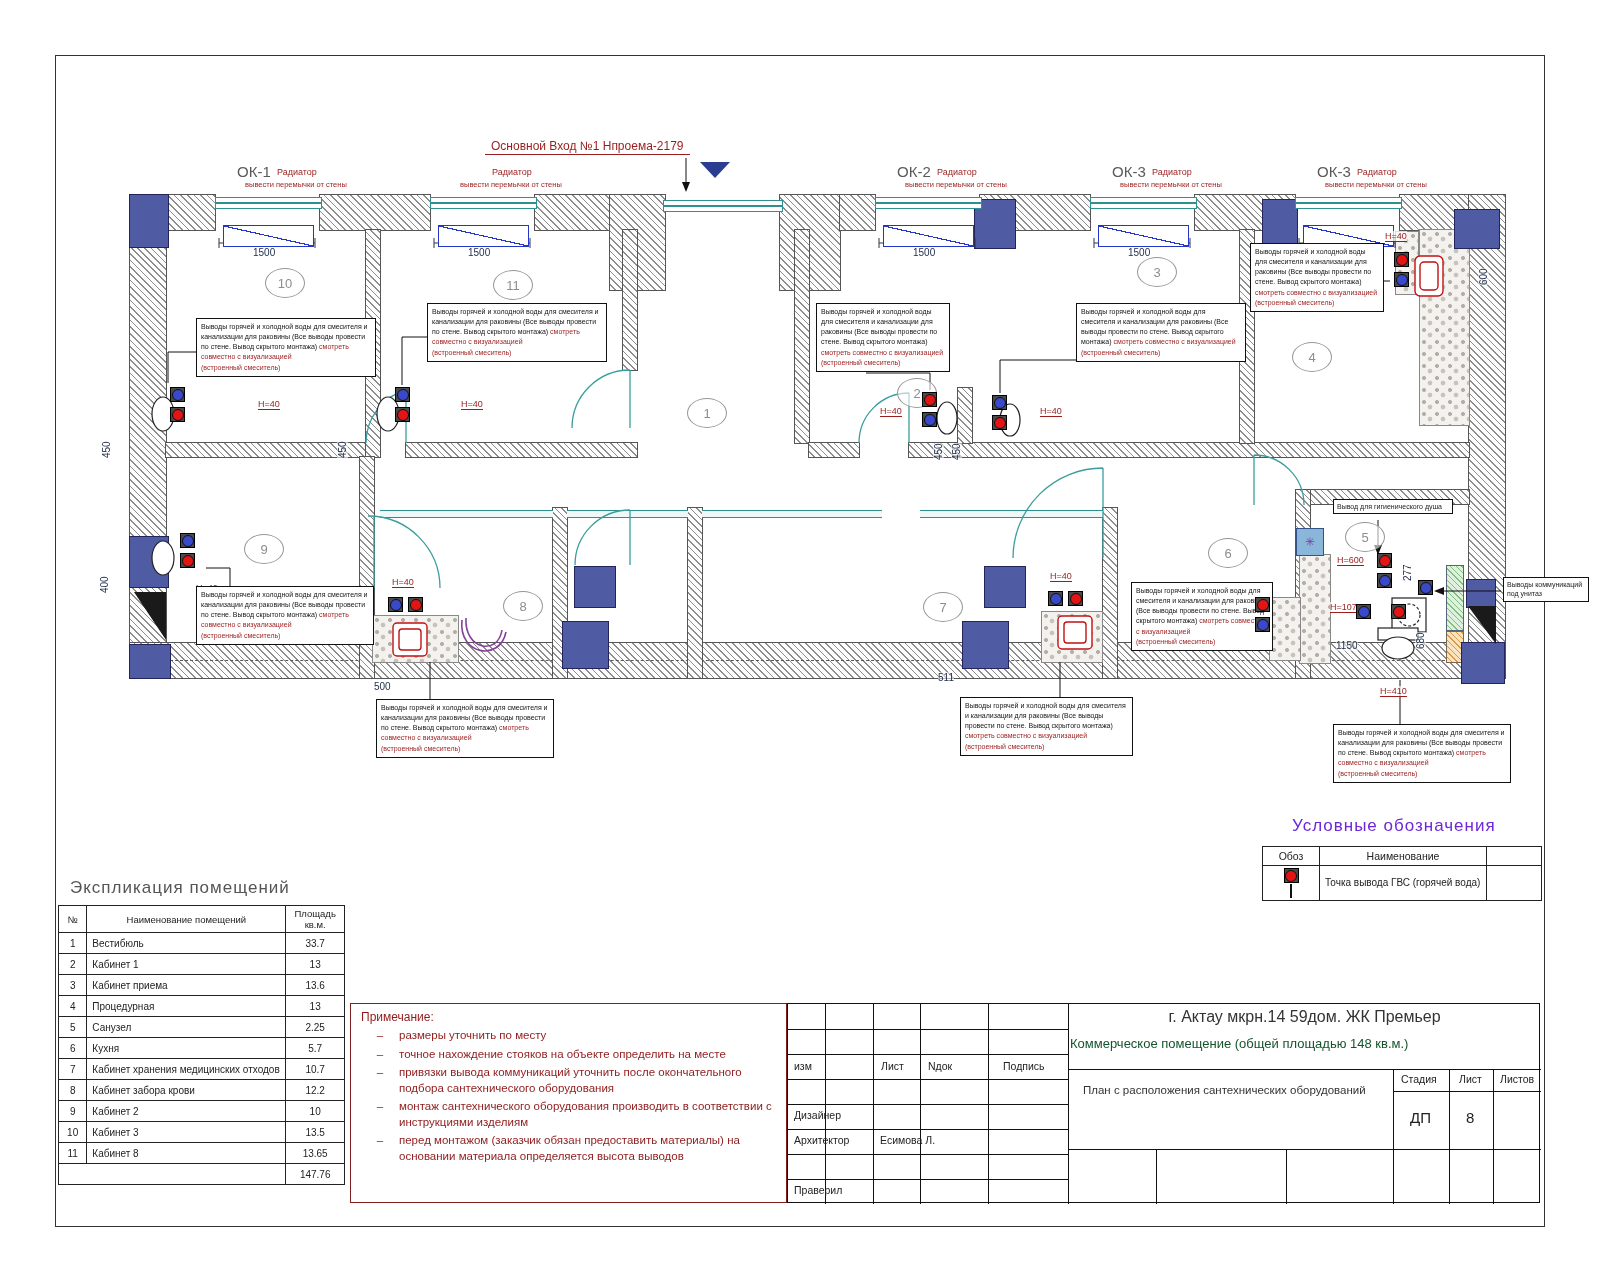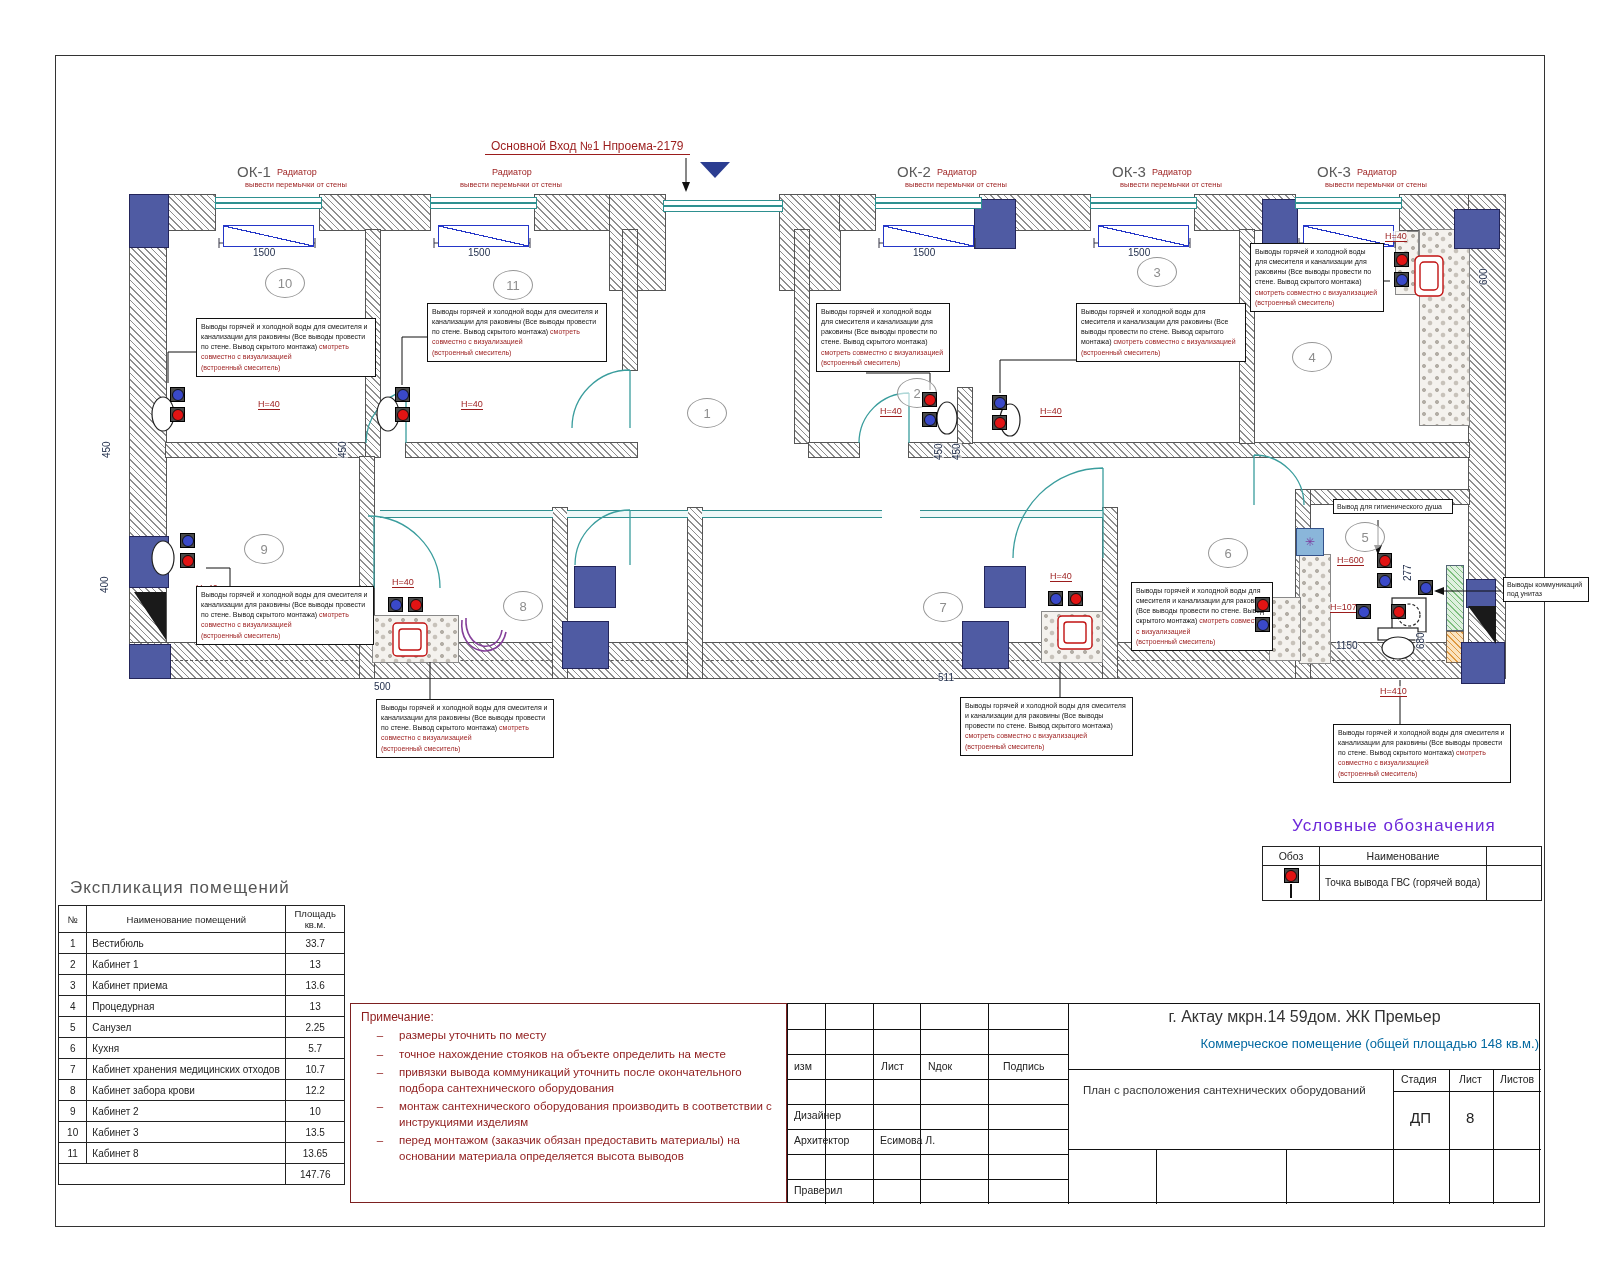--- a/index.html
+++ b/index.html
@@ -74,21 +74,21 @@
   .notespanel .ttl{font-size:12px;margin-bottom:4px;}
   .noteitem{display:flex;font-size:11.5px;line-height:1.35;margin-bottom:3px;}
   .noteitem .dash{width:38px;flex:0 0 38px;text-align:center;}
   .noteitem .txt{flex:1;padding-right:4px;}
   
   .tb{position:absolute;left:787px;top:1003px;width:753px;height:200px;border:1.8px solid #111;box-sizing:border-box;}
   .tb .vl,.tb .hl{position:absolute;background:#111;}
   .tb .vl{width:1.2px;} .tb .hl{height:1.2px;}
   .tb .lbl{position:absolute;font-size:10.5px;color:#222;white-space:nowrap;}
   .tb .proj{position:absolute;left:282px;top:4px;width:469px;text-align:center;font-size:16px;color:#333;}
-  .tb .proj2{position:absolute;left:282px;top:32px;width:469px;text-align:right;font-size:13px;color:#0369a1;}
+  .tb .proj2{position:absolute;left:282px;top:32px;width:469px;text-align:left;font-size:13px;color:#14532d;}
   .tb .dwg{position:absolute;left:295px;top:78px;width:290px;font-size:11.5px;color:#333;line-height:1.5;}
   .tb .big{font-size:15px;}
 </style>
 </head>
 <body>
 
 <div id="page">
   <div id="sheet"></div>
 
 

